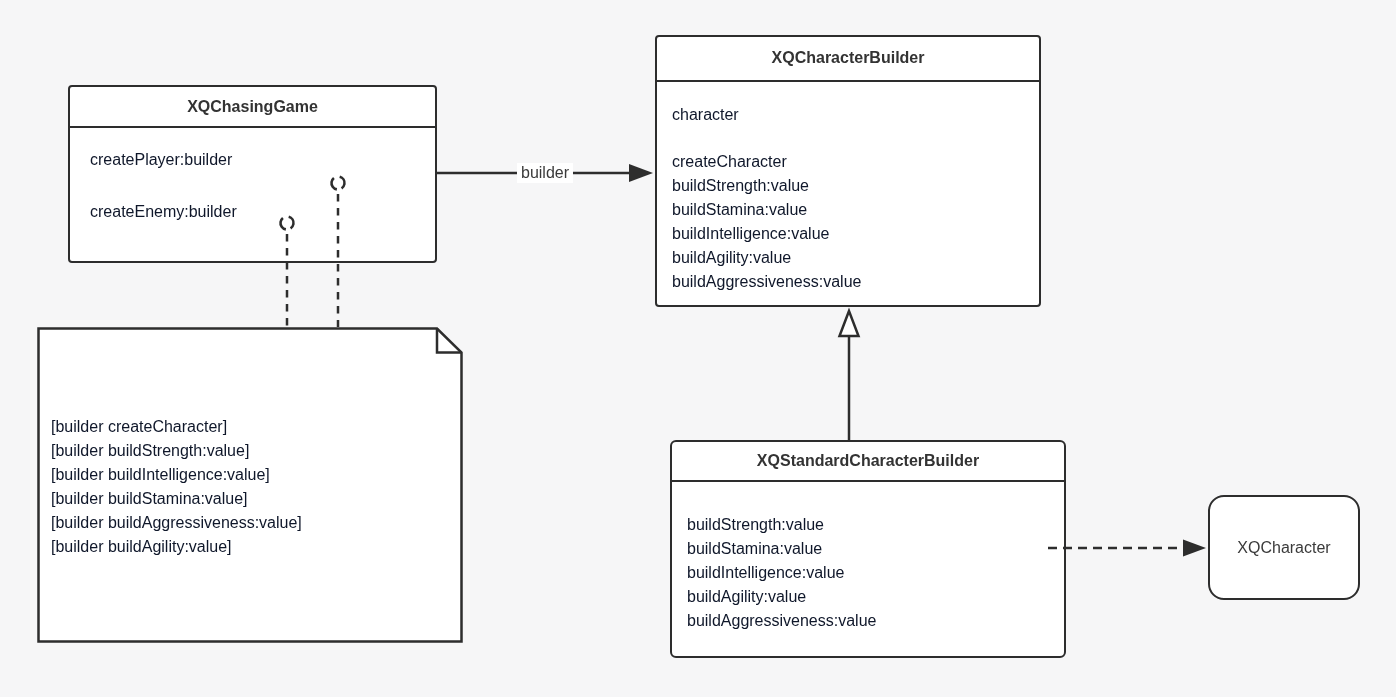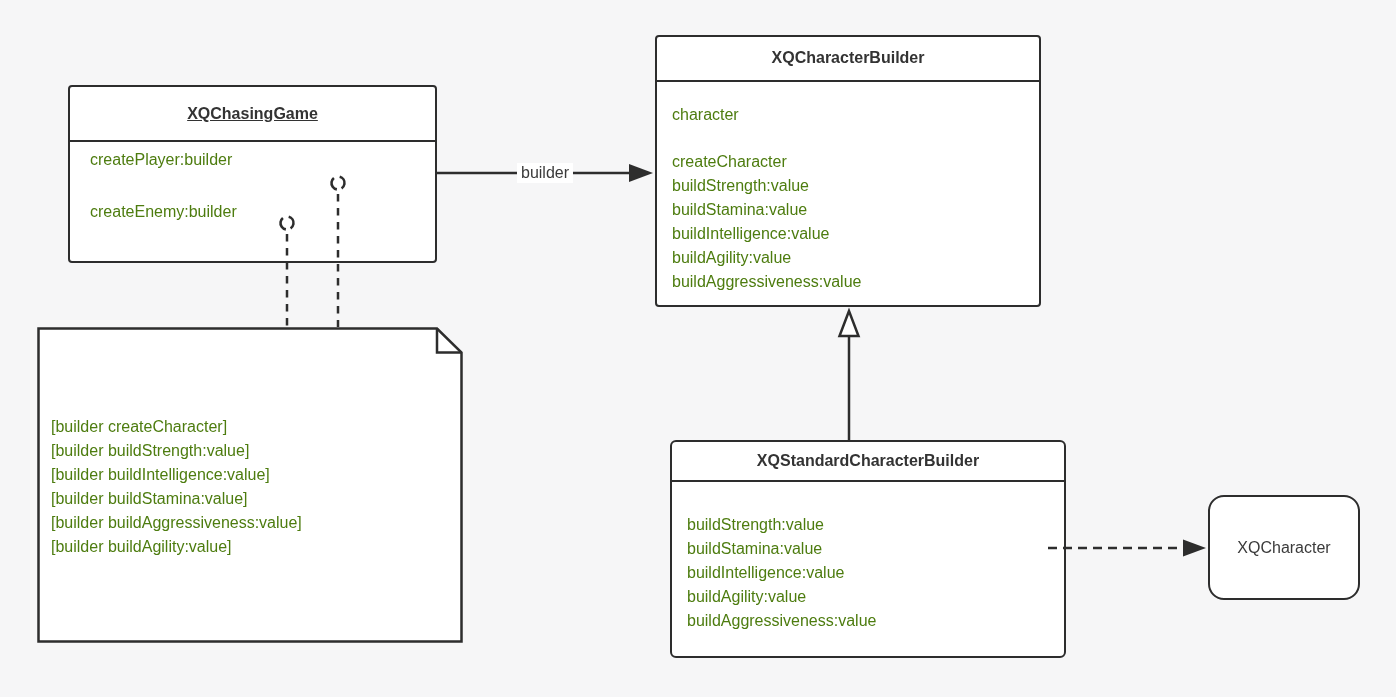--- a/index.html
+++ b/index.html
@@ -18,28 +18,28 @@
     box-sizing: border-box;
     z-index: 1;
   }
   .uml-title {
     display: flex; align-items: center; justify-content: center;
     font-weight: bold; font-size: 16px; color: #333333;
     border-bottom: 2.5px solid #2d2d2d;
     box-sizing: border-box;
   }
   .member, .member-list div, .note-lines div {
-    font-size: 16px; color: #4d7c0f; line-height: 24px; white-space: nowrap;
+    font-size: 16px; color: #0f172a; line-height: 24px; white-space: nowrap;
   }
   .member { position: absolute; }
   .member-list { position: absolute; }
   .member-list div { height: 24px; }
 
   .box-chasing   { left: 68px;  top: 85px;  width: 369px; height: 178px; border-radius: 4px; }
-  .box-chasing   .uml-title { height: 55px; text-decoration: underline; }
+  .box-chasing   .uml-title { height: 41px; }
   .box-builder   { left: 655px; top: 35px;  width: 386px; height: 272px; border-radius: 4px; }
   .box-builder   .uml-title { height: 44.5px; }
   .box-standard  { left: 650px; top: 440px; width: 396px; height: 218px; border-radius: 6px; margin-left: 20px; }
   .box-standard  .uml-title { height: 39.5px; }
   .box-character {
     left: 1208px; top: 495px; width: 152px; height: 105px; border-radius: 16px;
     display: flex; align-items: center; justify-content: center;
     font-size: 16px; color: #3a3a3a;
   }
 

